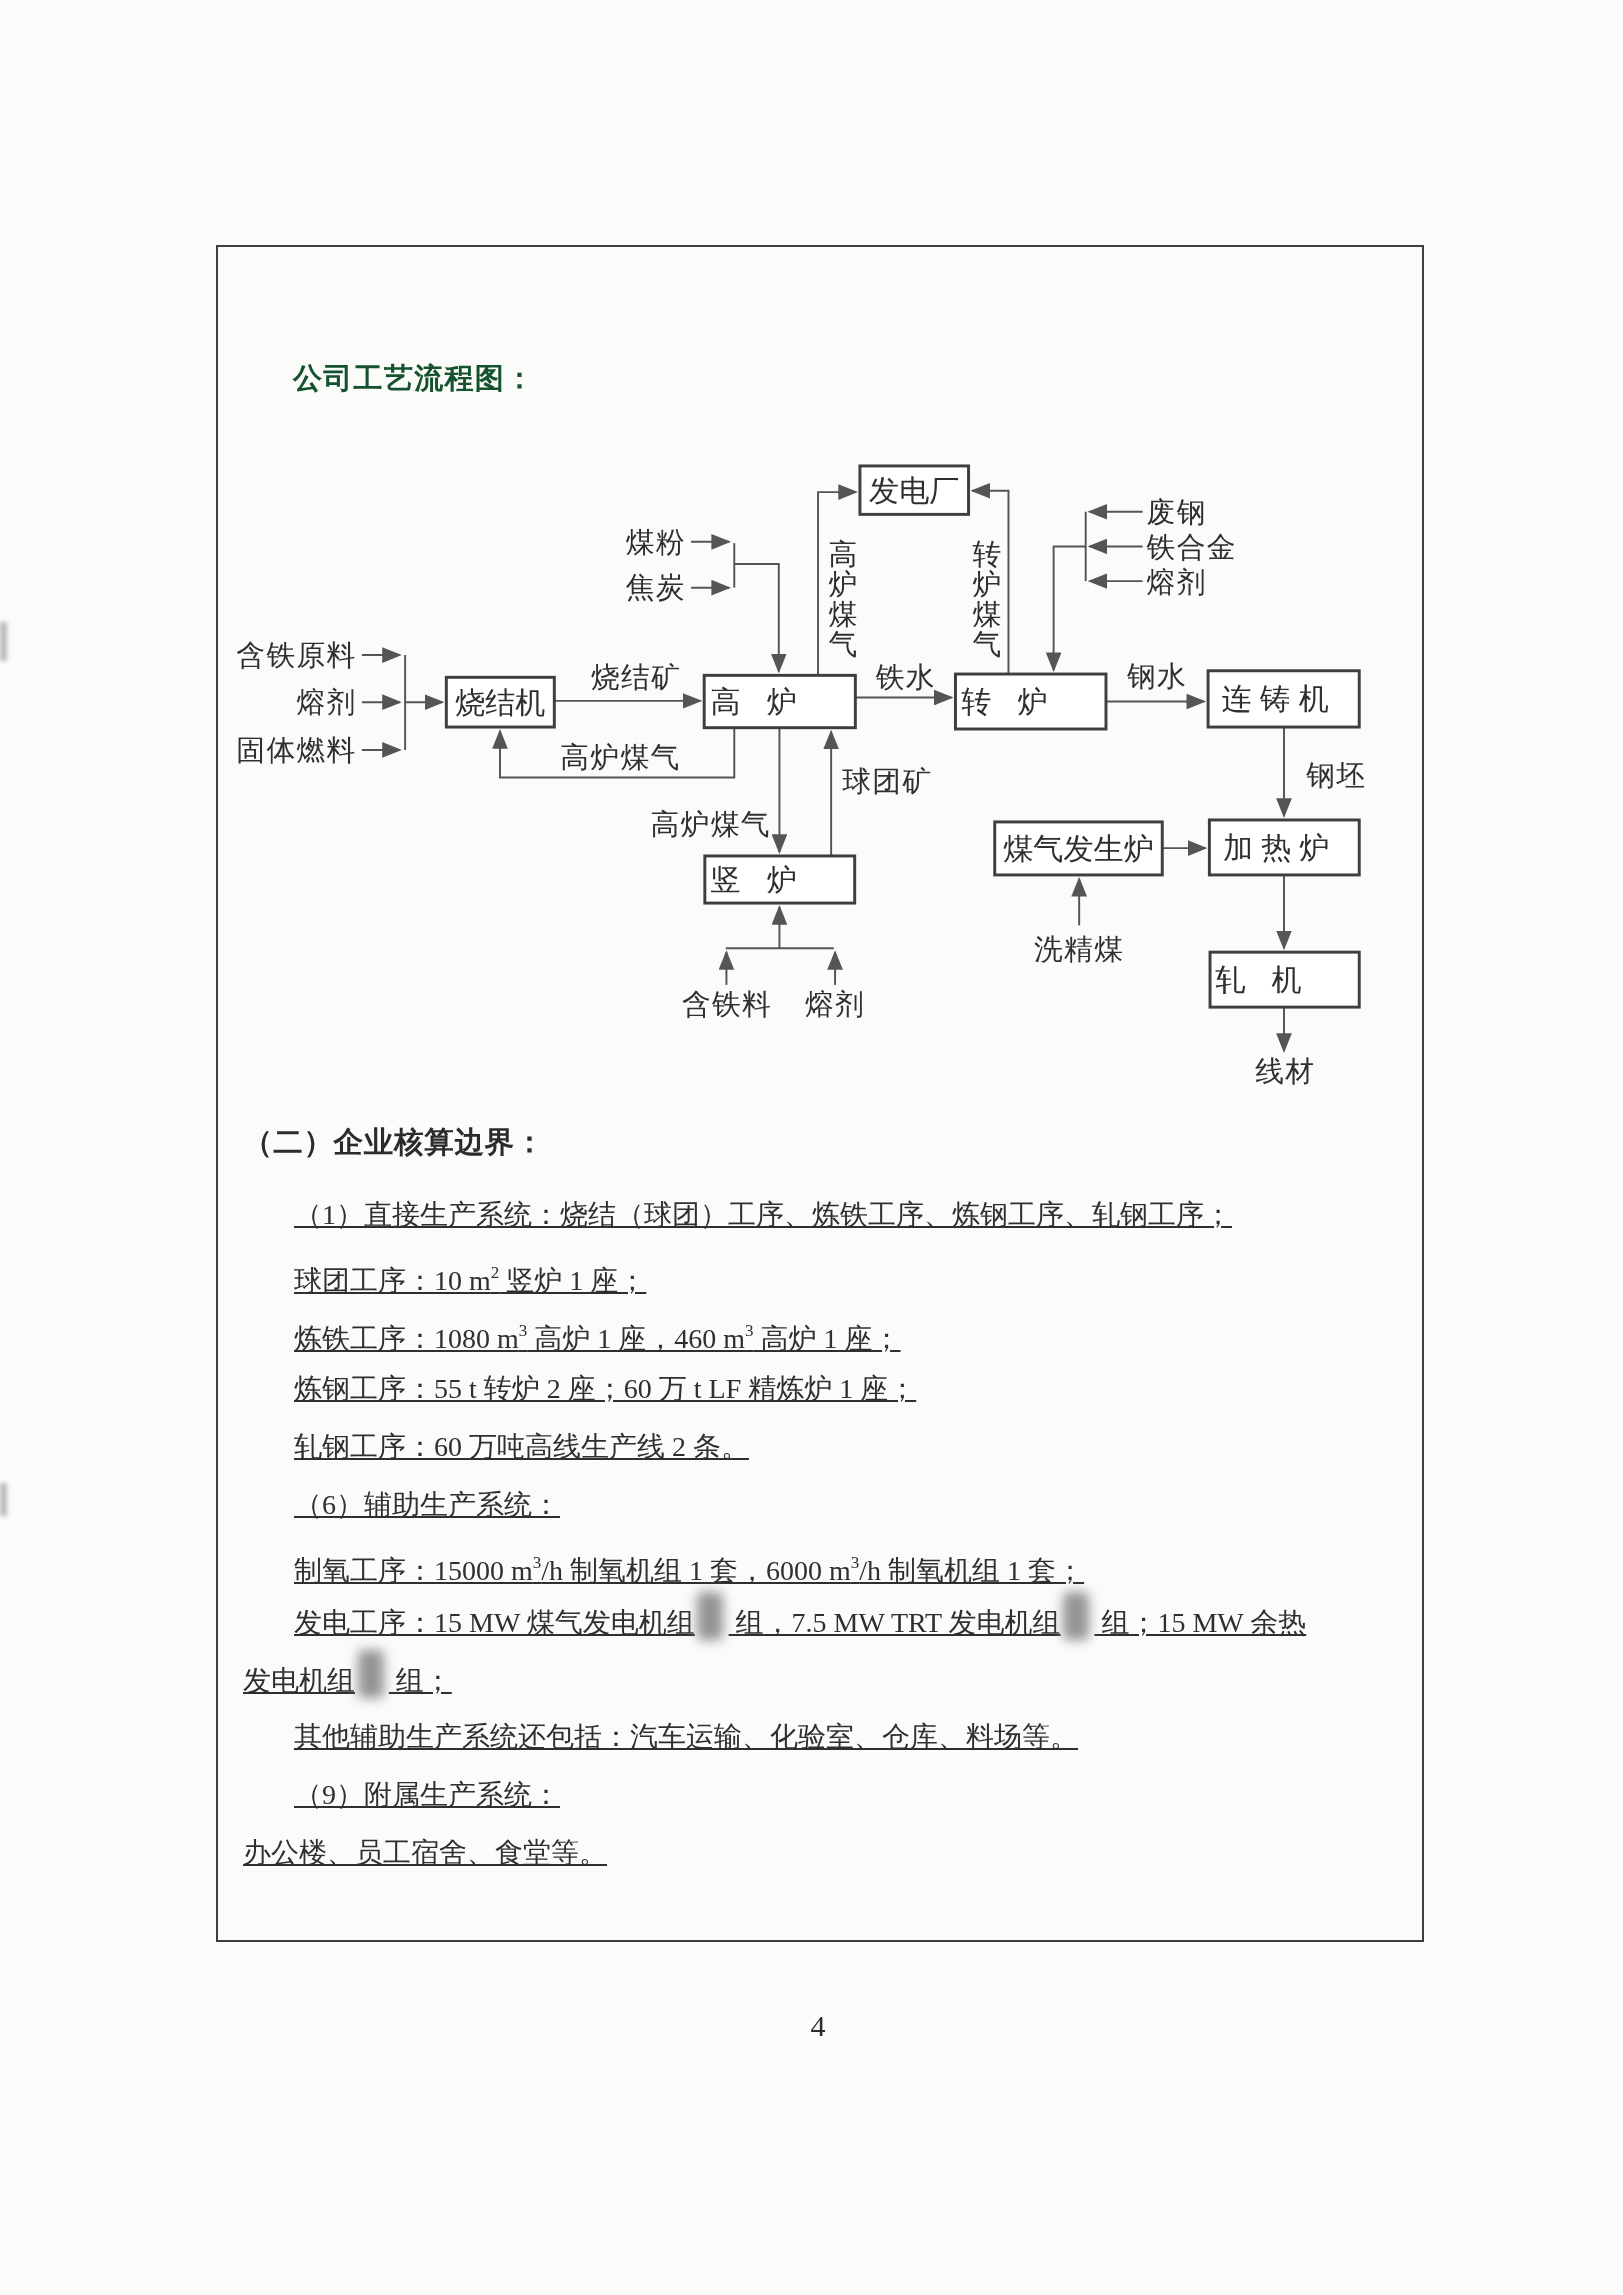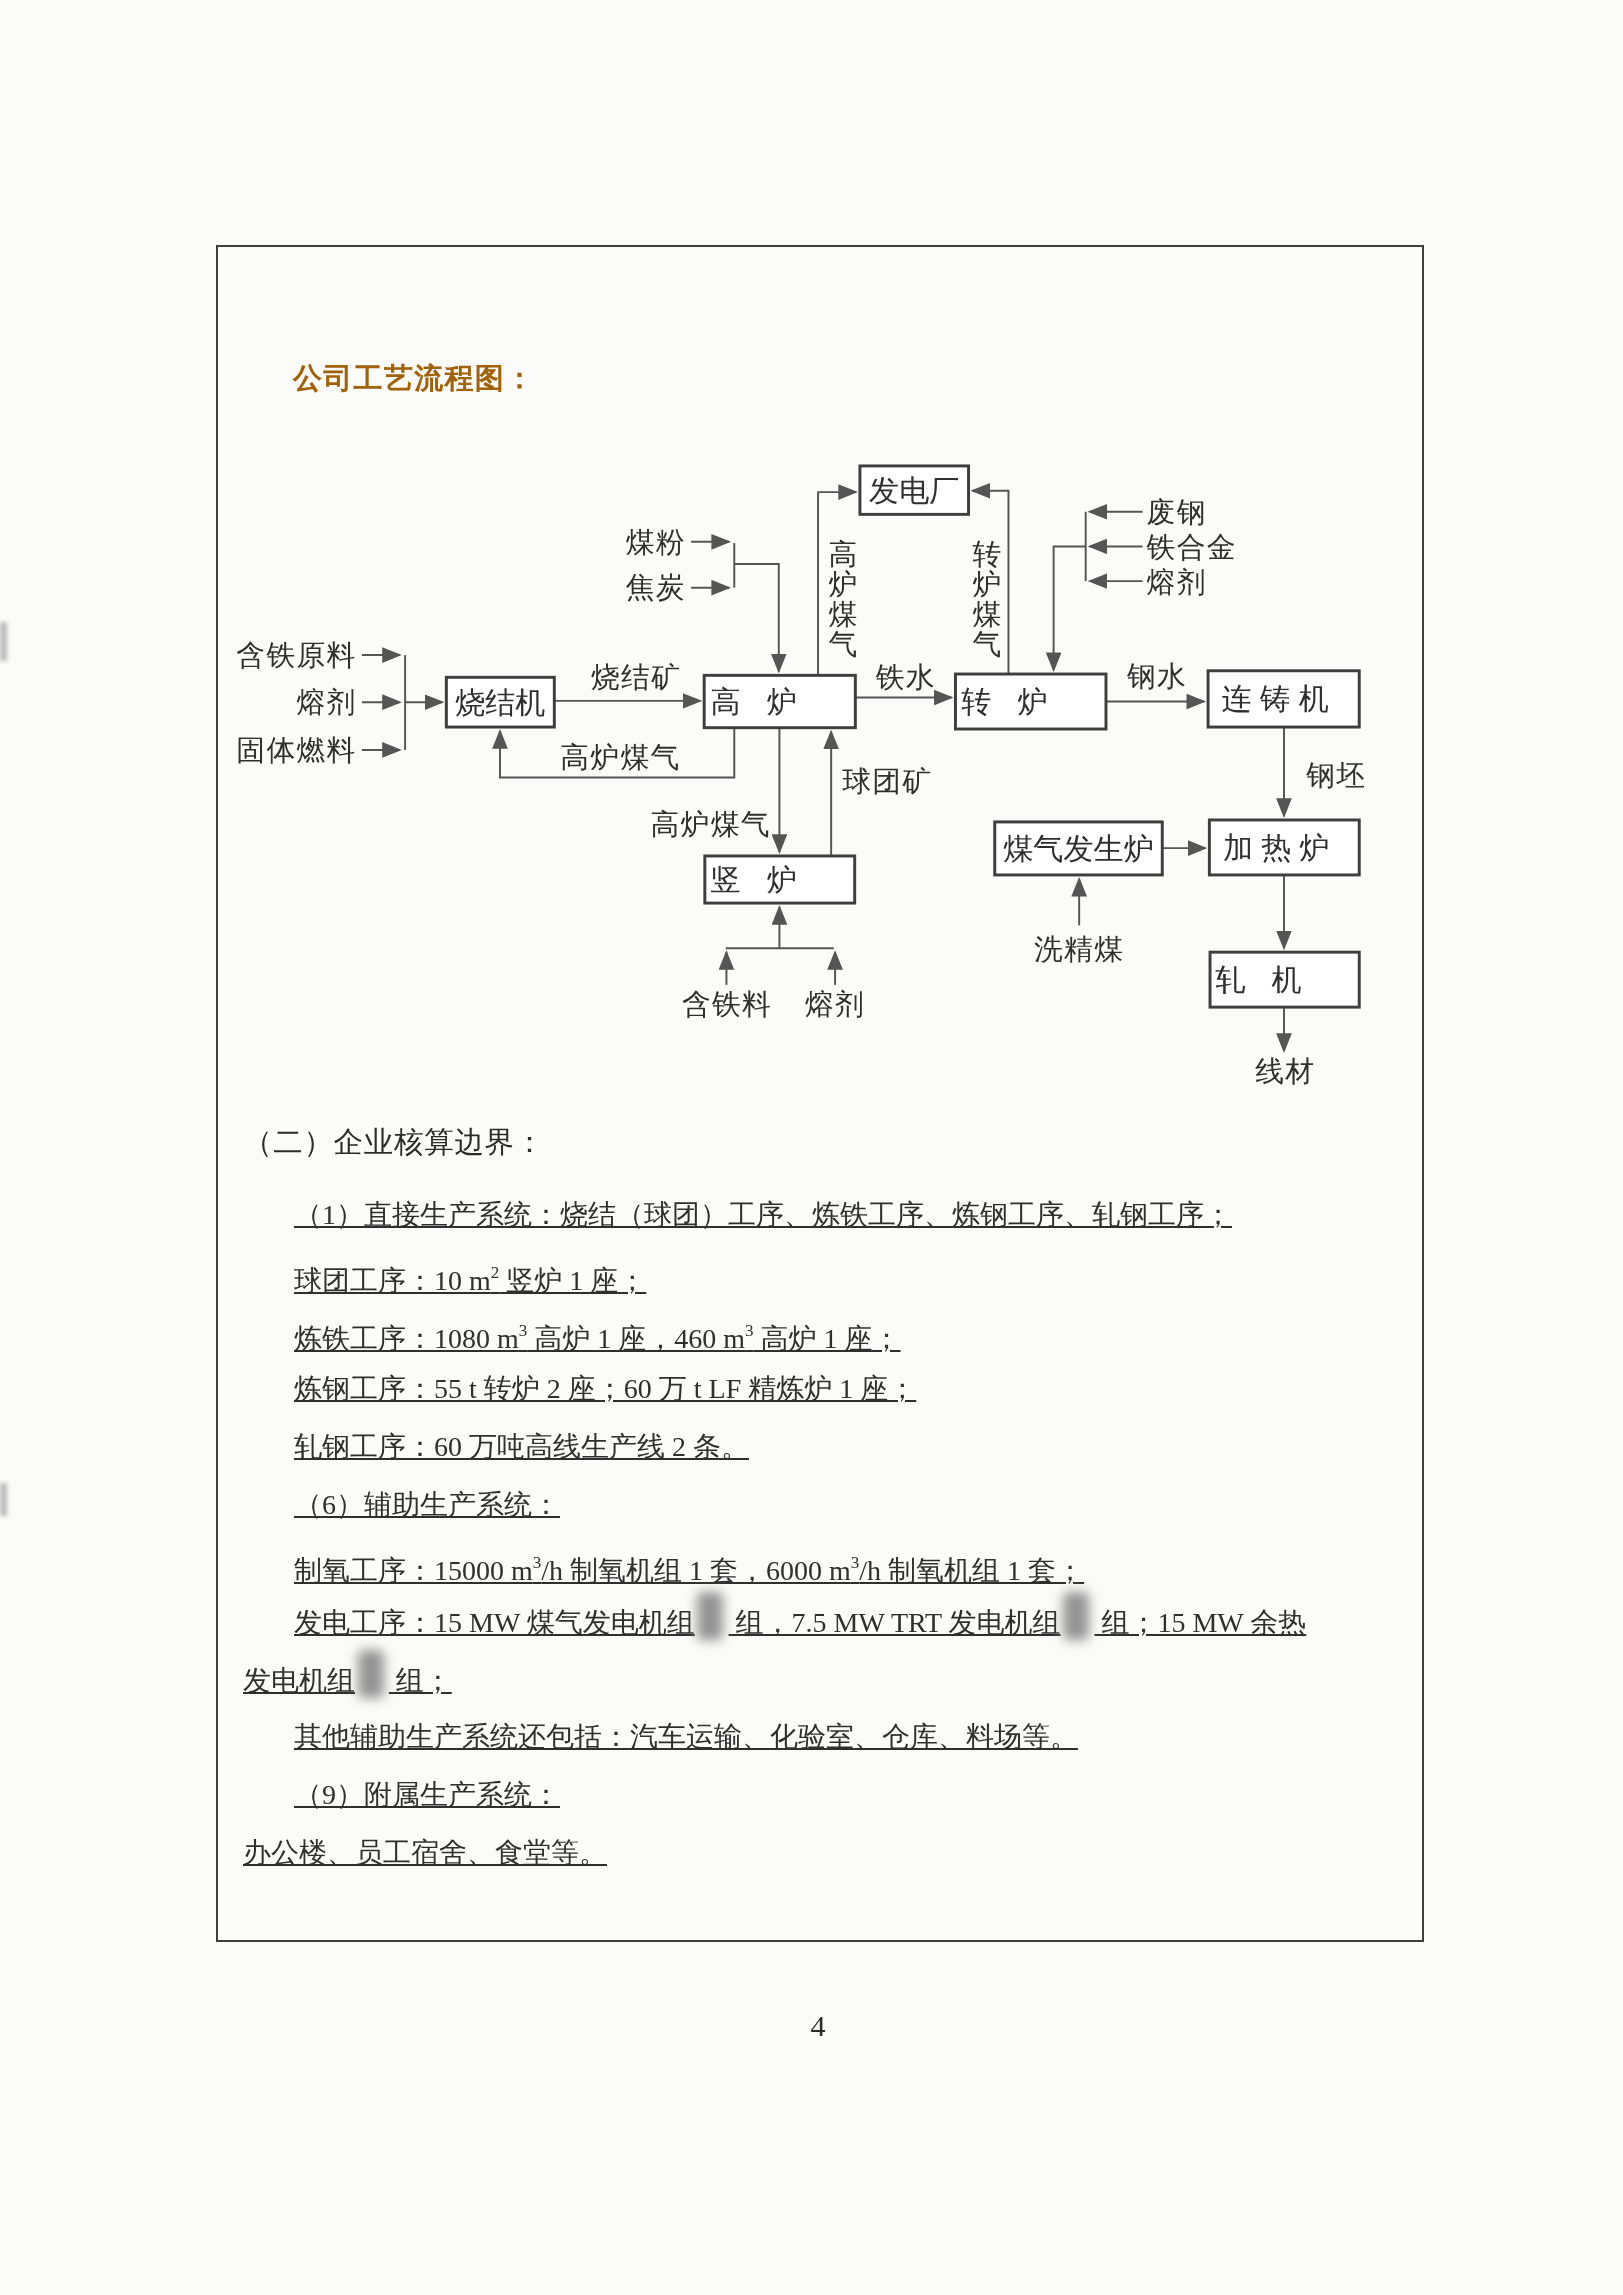--- a/index.html
+++ b/index.html
@@ -12,26 +12,26 @@
     overflow:hidden;
   }
   #frame{
     position:absolute;left:216px;top:245px;width:1208px;height:1697px;
     border:2px solid #3f3f3f;
     box-sizing:border-box;
   }
   #doc-title{
     position:absolute;left:293px;top:359px;
     font-size:29px;font-weight:bold;letter-spacing:1.3px;
-    color:#a16207;white-space:nowrap;
+    color:#14532d;white-space:nowrap;
   }
   #flow-svg{position:absolute;left:0;top:0;}
   #section-heading{
     position:absolute;left:243px;top:1123px;
-    font-size:29.5px;font-weight:normal;letter-spacing:0.7px;
+    font-size:29.5px;font-weight:bold;letter-spacing:0.7px;
     color:#2b2b2b;white-space:nowrap;
   }
   #body-lines{
     position:absolute;left:243px;top:1186px;width:1172px;
     font-size:28px;color:#2f2f2f;text-decoration:underline;
   }
   .bline{height:58px;line-height:58px;white-space:nowrap;}
   .bline.ind{padding-left:51px;}
   .bline sup{font-size:17px;vertical-align:11.8px;letter-spacing:0;}
   .redact{

